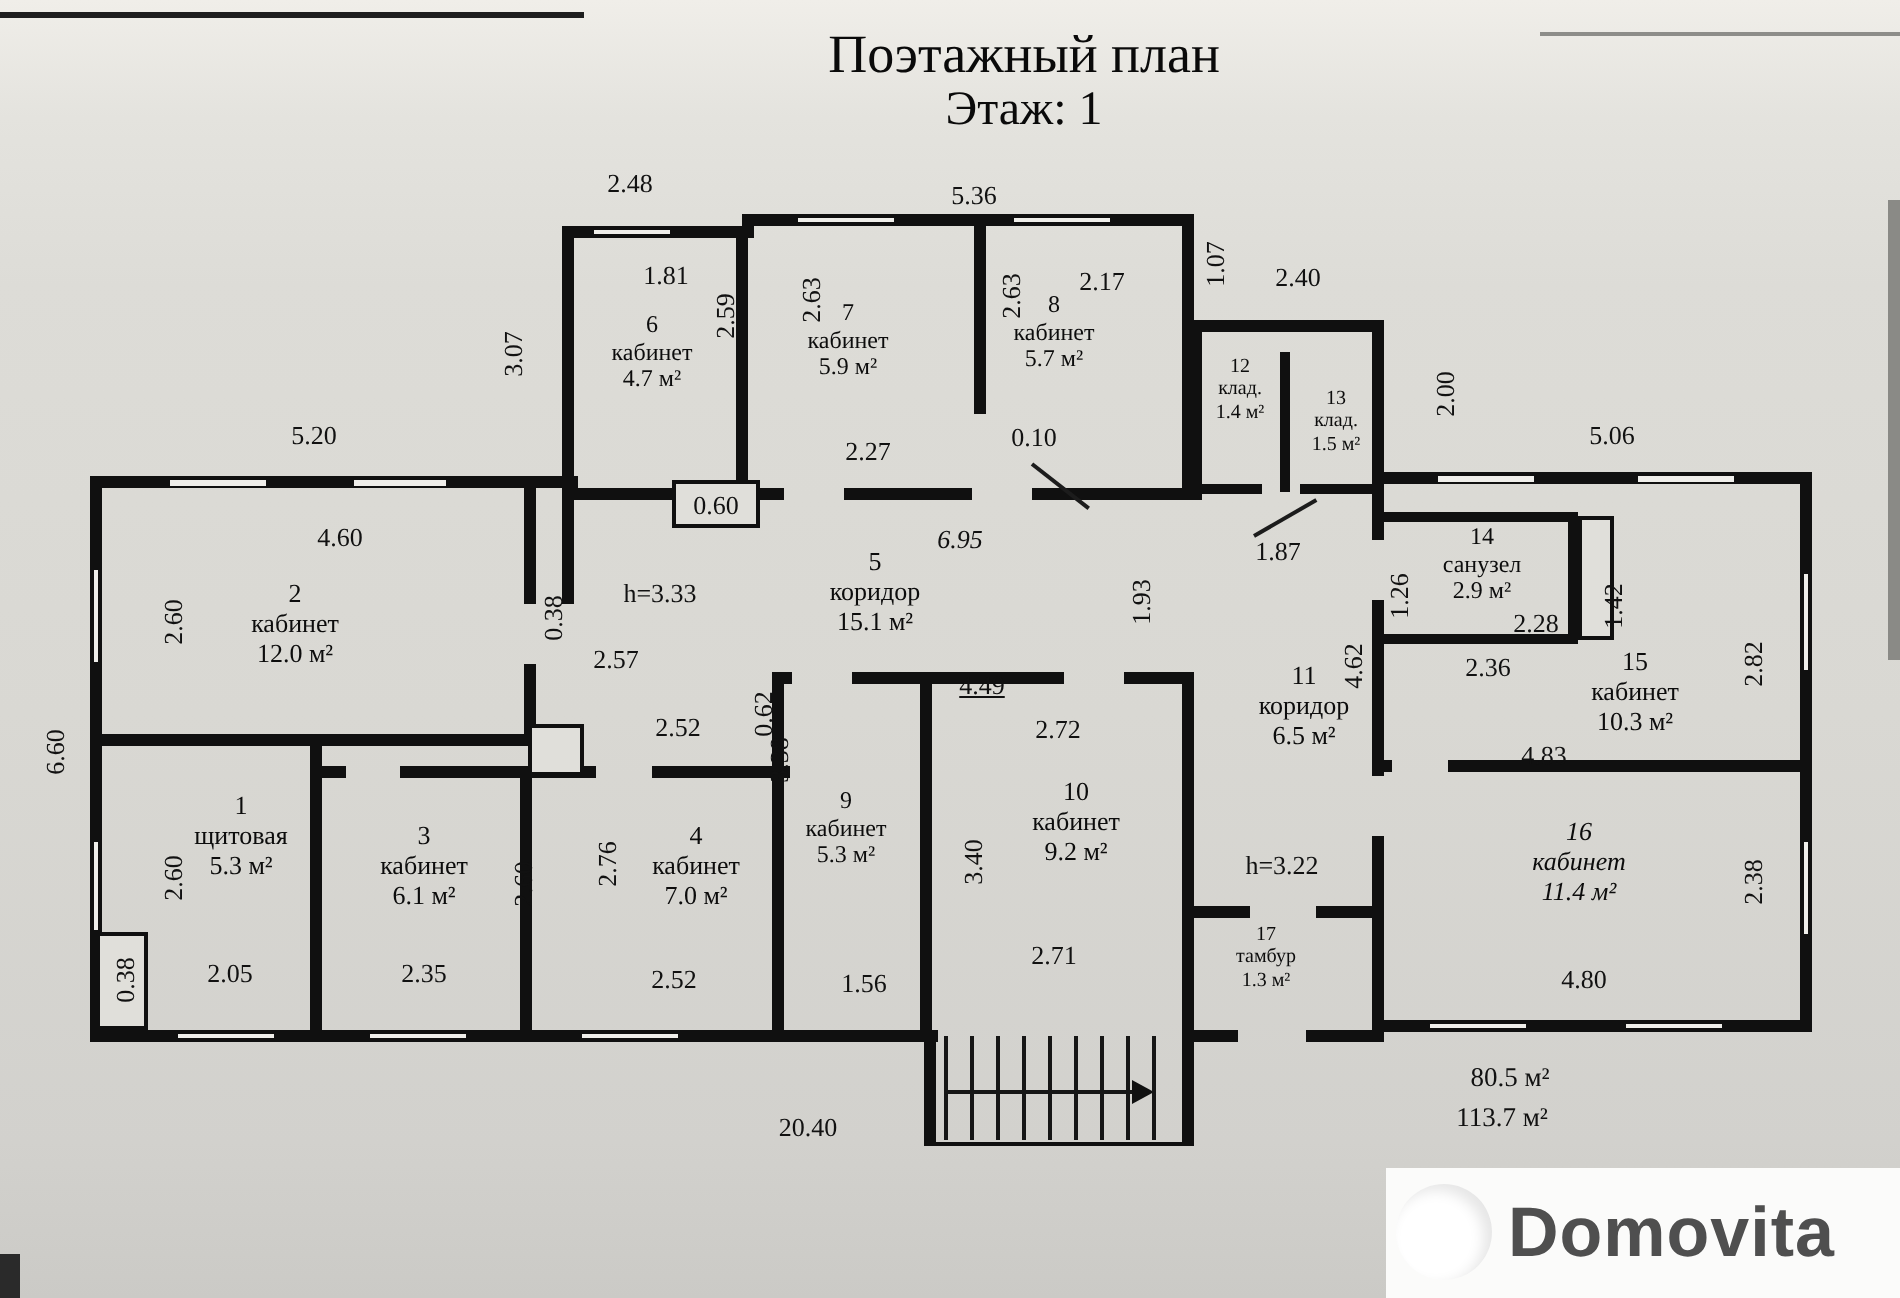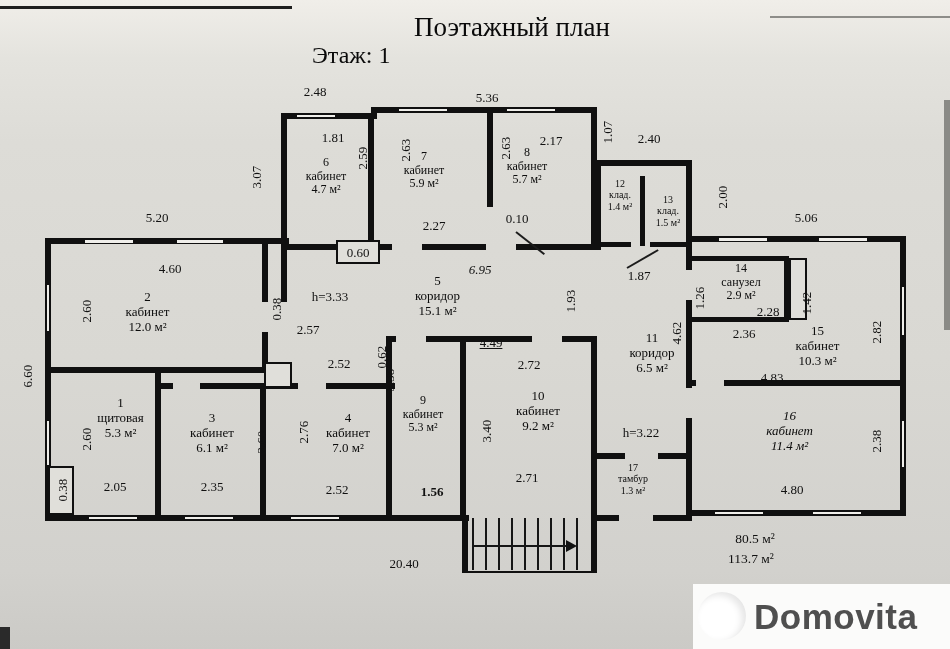--- a/index.html
+++ b/index.html
@@ -12,21 +12,21 @@
   .box{position:absolute;border:2.5px solid #101010;background:#e0dfda}
   .dim{position:absolute;width:44px;height:16px;line-height:16px;text-align:center;
        font-size:13px;color:#111;white-space:nowrap}
   .dim.v{transform:rotate(-90deg)}
   .room{position:absolute;text-align:center;color:#0c0c0c;line-height:1.14}
   .room span{display:block}
   .stair{position:absolute;background:#161616}
   .leader{position:absolute;height:2px;background:#1c1c1c;transform-origin:0 50%}
   .title{position:absolute;left:312px;top:12px;width:400px;text-align:center;
          font-size:27px;color:#0a0a0a}
-  .subtitle{position:absolute;left:312px;top:42px;width:400px;
+  .subtitle{position:absolute;left:312px;top:42px;width:400px;text-align:center;
             font-size:24px;color:#0a0a0a}
   .total{position:absolute;width:110px;text-align:center;font-size:13.5px;color:#111}
   .artifact{position:absolute}
   .wm-bg{position:absolute;left:693px;top:584px;width:257px;height:65px;background:#fbfbfa}
   .wm-circle{position:absolute;left:698px;top:592px;width:48px;height:48px;border-radius:50%;
              background:#ffffff;box-shadow:inset -4px 3px 7px rgba(0,0,0,.10)}
   .wm-text{position:absolute;left:754px;top:597px;font-family:"Liberation Sans",sans-serif;
            font-size:35px;font-weight:600;color:#4f4f4f;letter-spacing:.5px}
   .arrowhead{position:absolute;width:0;height:0;border-left:11px solid #111;
              border-top:6px solid transparent;border-bottom:6px solid transparent}
@@ -176,21 +176,21 @@
     <div class="dim" style="left: 750px; top: 370px;">4.83</div>
     <div class="dim v" style="left: 65px; top: 431px;">2.60</div>
     <div class="dim v" style="left: 282px; top: 424px;">2.76</div>
     <div class="dim v" style="left: 240px; top: 434px;">2.60</div>
     <div class="dim v" style="left: 465px; top: 423px;">3.40</div>
     <div class="dim" style="left: 619px; top: 425px;">h=3.22</div>
     <div class="dim v" style="left: 855px; top: 433px;">2.38</div>
     <div class="dim" style="left: 93px; top: 479px;">2.05</div>
     <div class="dim" style="left: 190px; top: 479px;">2.35</div>
     <div class="dim" style="left: 315px; top: 482px;">2.52</div>
-    <div class="dim" style="left: 410px; top: 484px; font-weight: bold;">1.56</div>
+    <div class="dim" style="left: 410px; top: 484px;">1.56</div>
     <div class="dim" style="left: 505px; top: 470px;">2.71</div>
     <div class="dim" style="left: 770px; top: 482px;">4.80</div>
     <div class="dim v" style="left: 41px; top: 482px;">0.38</div>
     <div class="dim" style="left: 382px; top: 556px;">20.40</div>
     <div class="room" style="left: 283px; top: 156px; width: 86px; font-size: 12px;">
       <span>6</span>
       <span>кабинет</span>
       <span>4.7 м²</span>
     </div>
     <div class="room" style="left: 379px; top: 150px; width: 90px; font-size: 12px;">

